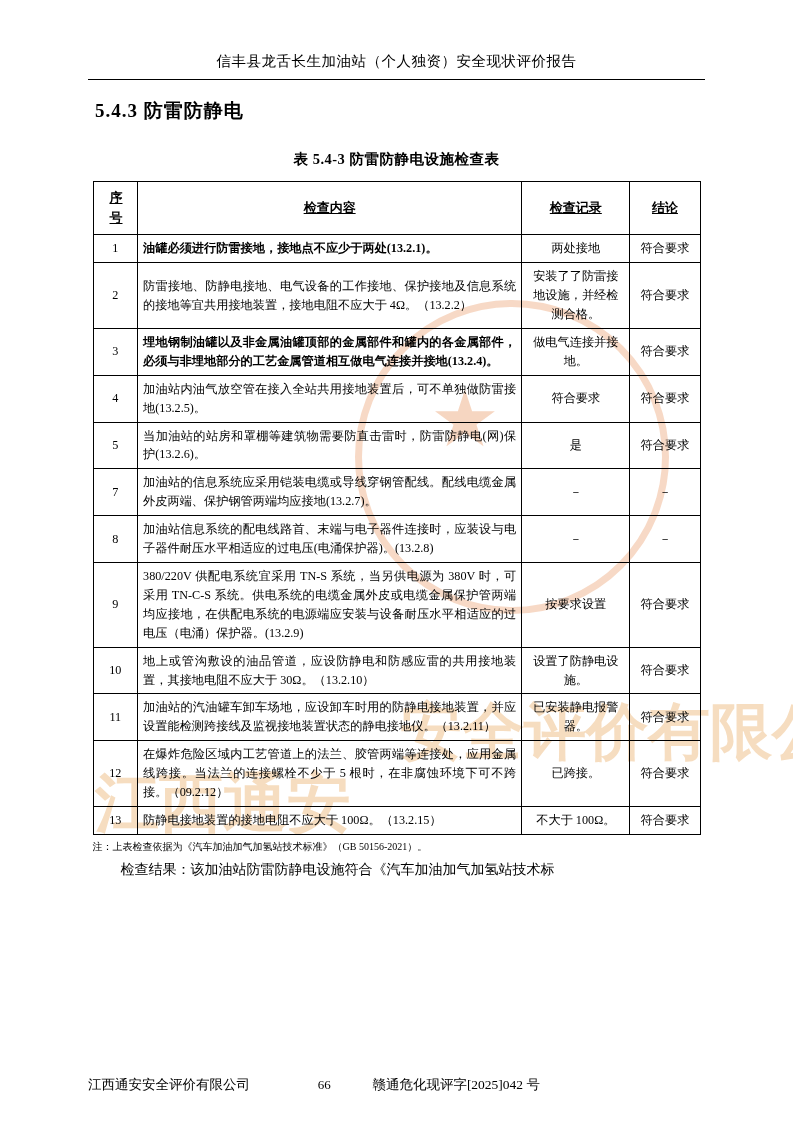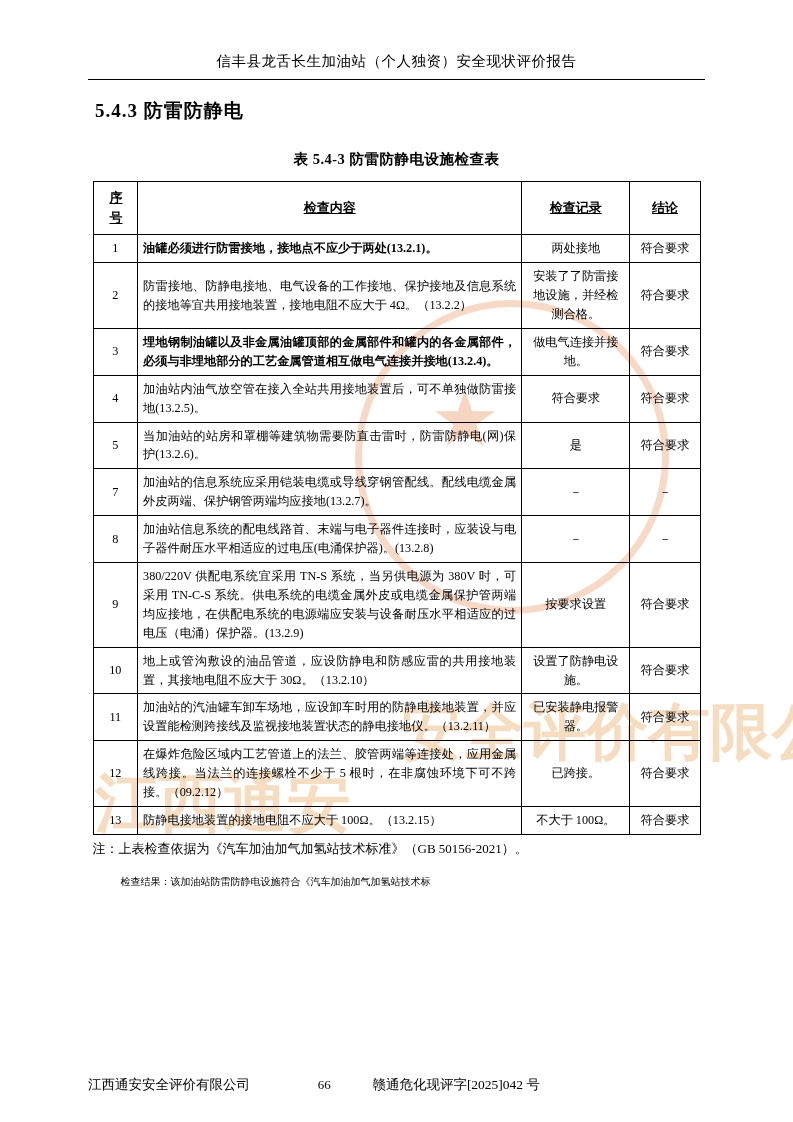--- a/index.html
+++ b/index.html
@@ -115,28 +115,28 @@
     text-align: justify;
   }
   td.content.bold {
     font-weight: bold;
   }
   
   .table-note {
     width: 608px;
     margin: 4px auto 0 auto;
     font-family: "Liberation Serif", serif;
-    font-size: 13px;
+    font-size: 10px;
     line-height: 1.6;
   }
   .result-para {
     width: 608px;
-    margin: 14px auto 0 auto;
-    font-family: Liberation Mono, monospace;
-    font-size: 10px;
+    margin: 3px auto 0 auto;
+    font-family: Liberation Sans, sans-serif;
+    font-size: 14px;
     text-indent: 28px;
     line-height: 1.7;
   }
   
   .doc-footer {
     position: absolute;
     left: 0;
     bottom: 28px;
     width: 628px;
     z-index: 2;

